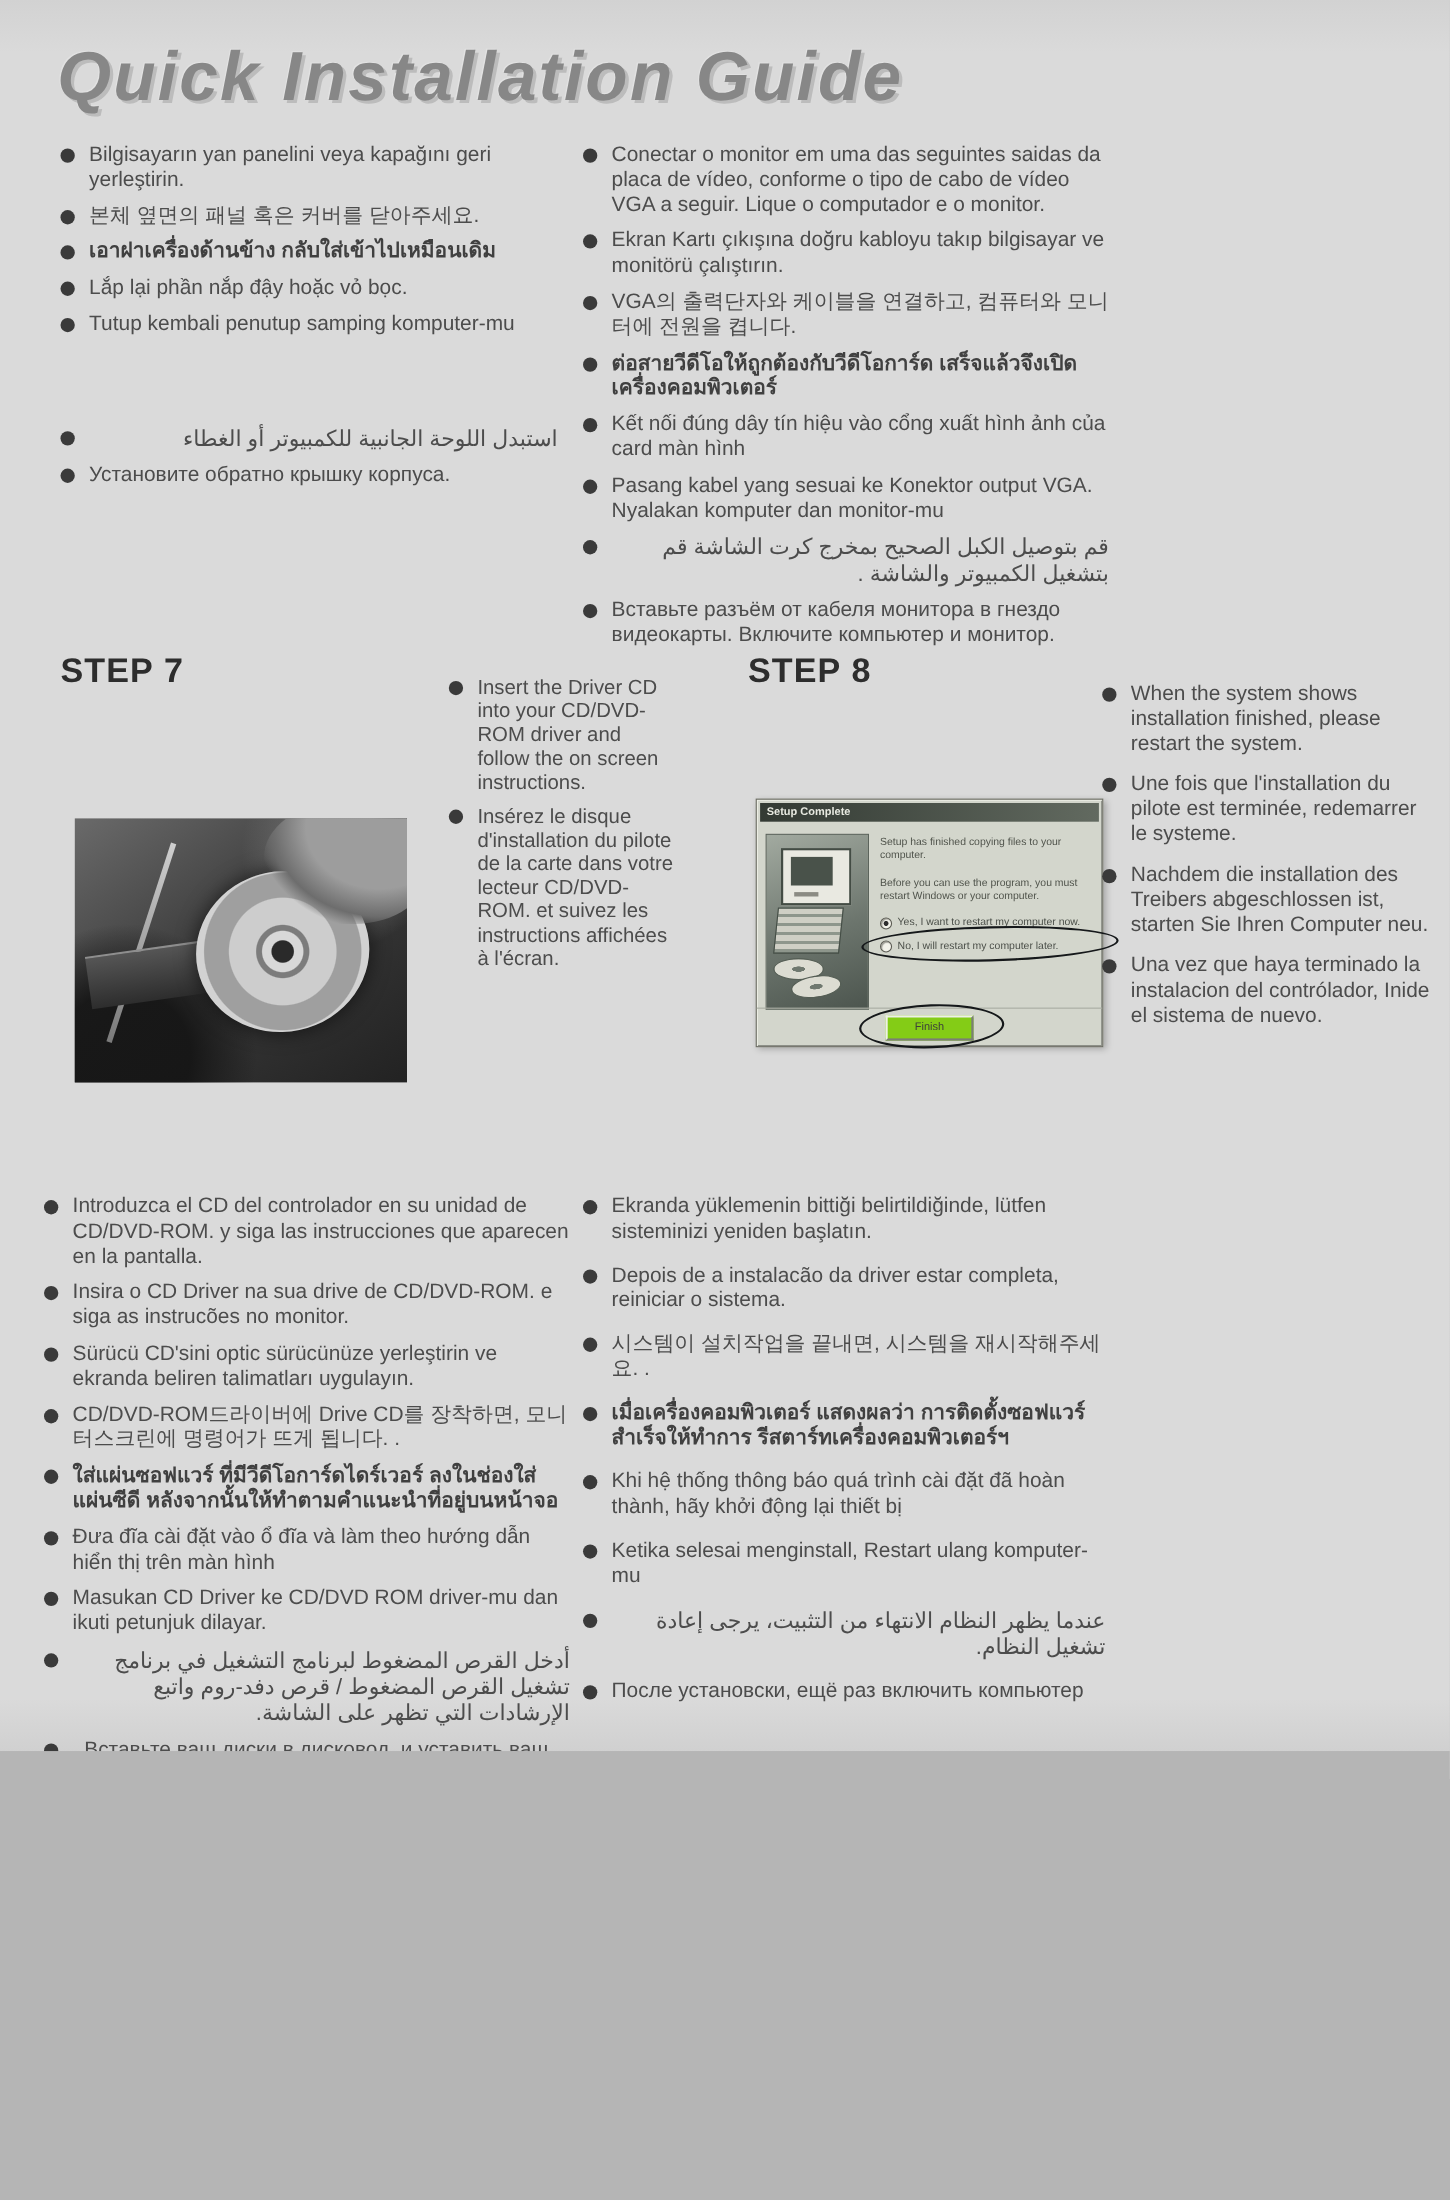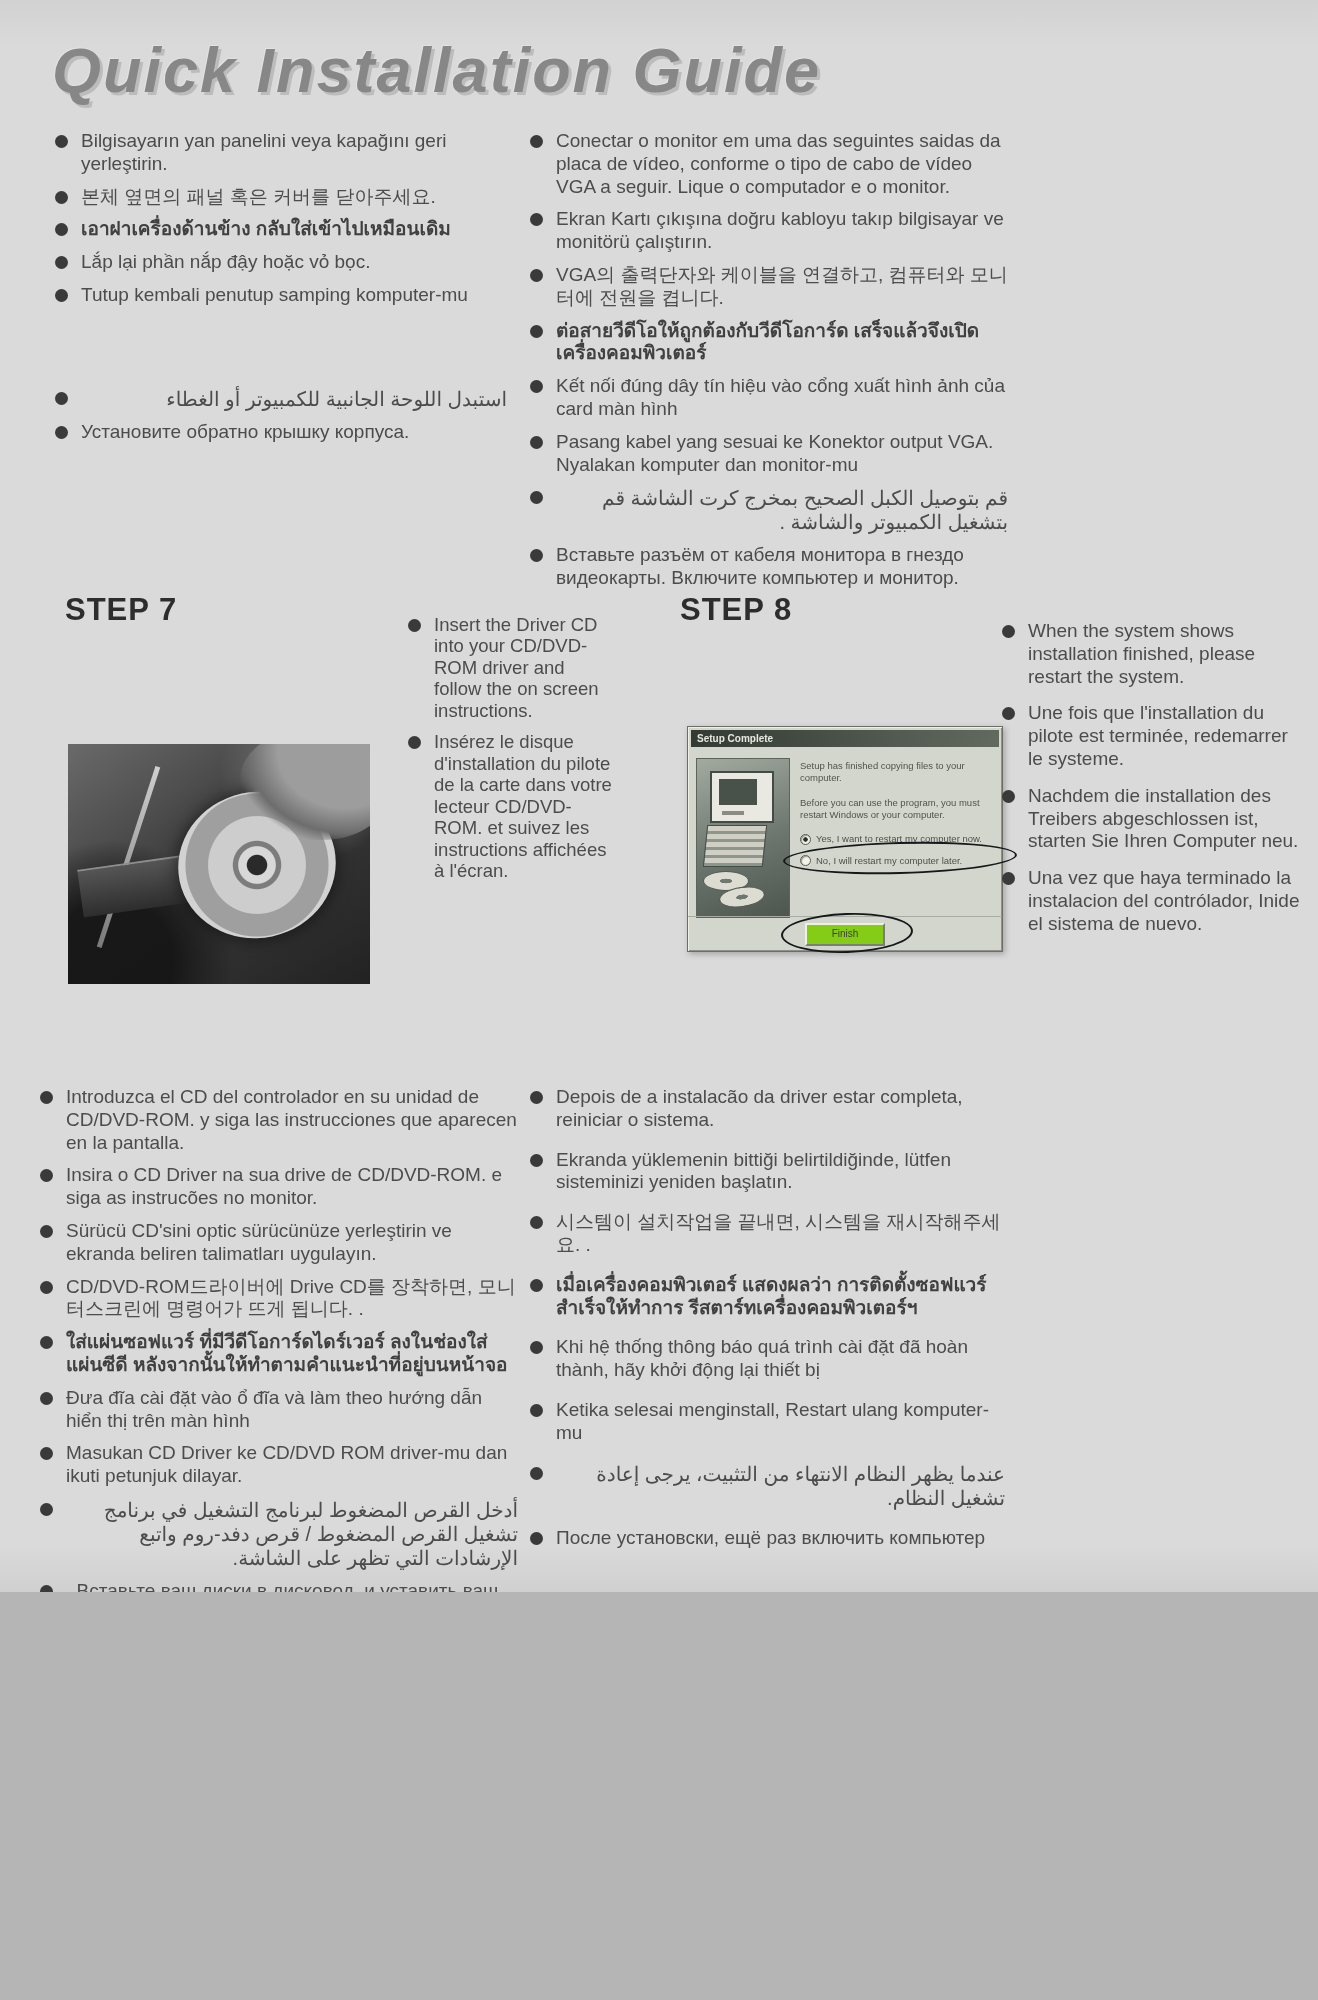--- a/index.html
+++ b/index.html
@@ -29,21 +29,21 @@
   #list-top-right { left:530px; top:130px; width:478px; }
   #list-bottom-left  { left:40px;  top:1086px; width:478px; }
   #list-bottom-right { left:530px; top:1086px; width:475px; }
   #list-bottom-right .li { margin-bottom:17px; }
   #step7-list { left:408px; top:614px; width:205px; }
   #step7-list .tx { font-size:18.5px; line-height:1.16; }
   #step8-list { left:1002px; top:620px; width:305px; }
   #step8-list .li { margin-bottom:14px; }
 
   .step-h { position:absolute; font-size:31px; font-weight:bold; color:#2d2d2d; letter-spacing:1px; }
-  #step7-h { left:65px;  top:592px; }
+  #step7-h { left:55px;  top:592px; }
   #step8-h { left:680px; top:592px; }
 
   
   .photo {
     position:absolute; left:68px; top:744px; width:302px; height:240px;
     background:
       radial-gradient(circle at 80% 12%, rgba(180,180,180,.8) 0 40px, rgba(120,120,120,.4) 60px, transparent 90px),
       radial-gradient(circle at 15% 90%, rgba(20,20,20,.9) 0 60px, transparent 120px),
       linear-gradient(145deg,#6a6a6a 0%, #3c3c3c 45%, #222 100%);
     overflow:hidden;
@@ -287,28 +287,28 @@
         <span class="tx" dir="rtl">أدخل القرص المضغوط لبرنامج التشغيل في برنامج تشغيل القرص المضغوط / قرص دفد-روم واتبع الإرشادات التي تظهر على الشاشة.</span>
       </div>
       <div class="li">
         <span class="dot"></span>
         <span class="tx">. Вставьте ваш диски в дисковод, и уставить ваш драйвер.</span>
       </div>
     </div>
   <div class="list" id="list-bottom-right">
       <div class="li">
         <span class="dot"></span>
+        <span class="tx">Ekranda yüklemenin bittiği belirtildiğinde, lütfen sisteminizi yeniden başlatın.</span>
+      </div>
+      <div class="li">
+        <span class="dot"></span>
         <span class="tx">Depois de a instalacão da driver estar completa, reiniciar o sistema.</span>
       </div>
       <div class="li">
         <span class="dot"></span>
-        <span class="tx">Ekranda yüklemenin bittiği belirtildiğinde, lütfen sisteminizi yeniden başlatın.</span>
-      </div>
-      <div class="li">
-        <span class="dot"></span>
         <span class="tx">시스템이 설치작업을 끝내면, 시스템을 재시작해주세요. .</span>
       </div>
       <div class="li b">
         <span class="dot"></span>
         <span class="tx">เมื่อเครื่องคอมพิวเตอร์ แสดงผลว่า การติดตั้งซอฟแวร์ สำเร็จให้ทำการ รีสตาร์ทเครื่องคอมพิวเตอร์ฯ</span>
       </div>
       <div class="li">
         <span class="dot"></span>
         <span class="tx">Khi hệ thống thông báo quá trình cài đặt đã hoàn thành, hãy khởi động lại thiết bị</span>
       </div>

